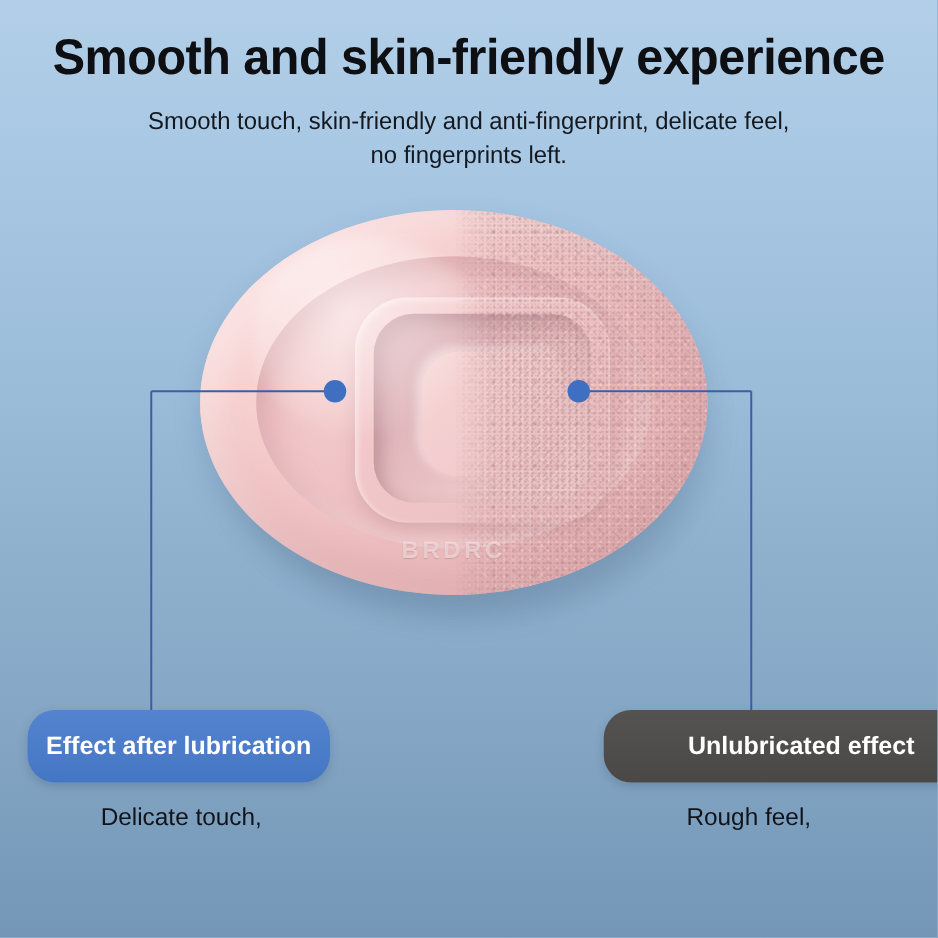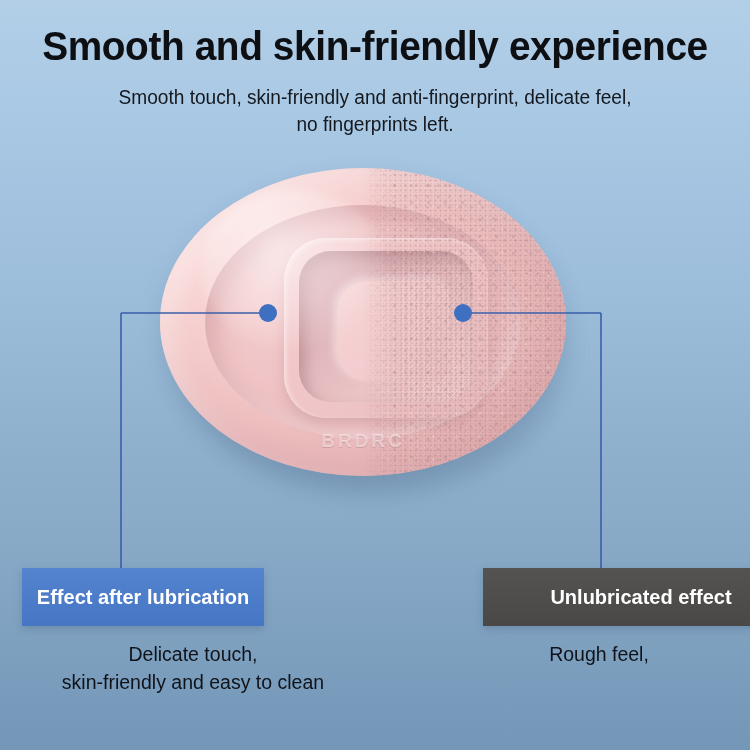--- a/index.html
+++ b/index.html
@@ -235,21 +235,21 @@
     width: 750px;
     height: 750px;
     pointer-events: none;
   }
 
   
   .badge {
     position: absolute;
     top: 568px;
     height: 58px;
-    border-radius: 0;
+    border-radius: 22px;
     display: flex;
     align-items: center;
     justify-content: center;
     font-size: 20px;
     font-weight: bold;
     color: #ffffff;
     text-align: center;
     box-shadow: 0 3px 8px rgba(46,72,100,0.25);
   }
   .badge-left {
@@ -265,21 +265,21 @@
 
   .caption {
     position: absolute;
     top: 640px;
     font-size: 19.5px;
     line-height: 28px;
     color: #10141a;
     text-align: center;
   }
   .caption span { display: block; }
-  .caption-left { left: 0px; width: 290px; padding-left: 48px; }
+  .caption-left { left: 0px; width: 290px; }
   .caption-right { left: 450px; width: 298px; text-align: center; }
 </style>
 </head>
 <body>
 
 <div id="poster">
 
   <div class="headline">Smooth and skin-friendly experience</div>
 
   <div class="subline">
@@ -316,20 +316,19 @@
     <circle cx="268" cy="313" r="9" fill="#3f6fc0"></circle>
     <circle cx="463" cy="313" r="9" fill="#3f6fc0"></circle>
   </svg>
 
   <div class="badge badge-left">Effect after lubrication</div>
 
   <div class="badge badge-right">Unlubricated effect</div>
 
   <div class="caption caption-left">
     <span>Delicate touch,</span>
-    <span>skin-friendly and easy to clean</span>
   </div>
 
   <div class="caption caption-right">
     <span>Rough feel,</span>
   </div>
 
 </div>
 
 </body></html>

